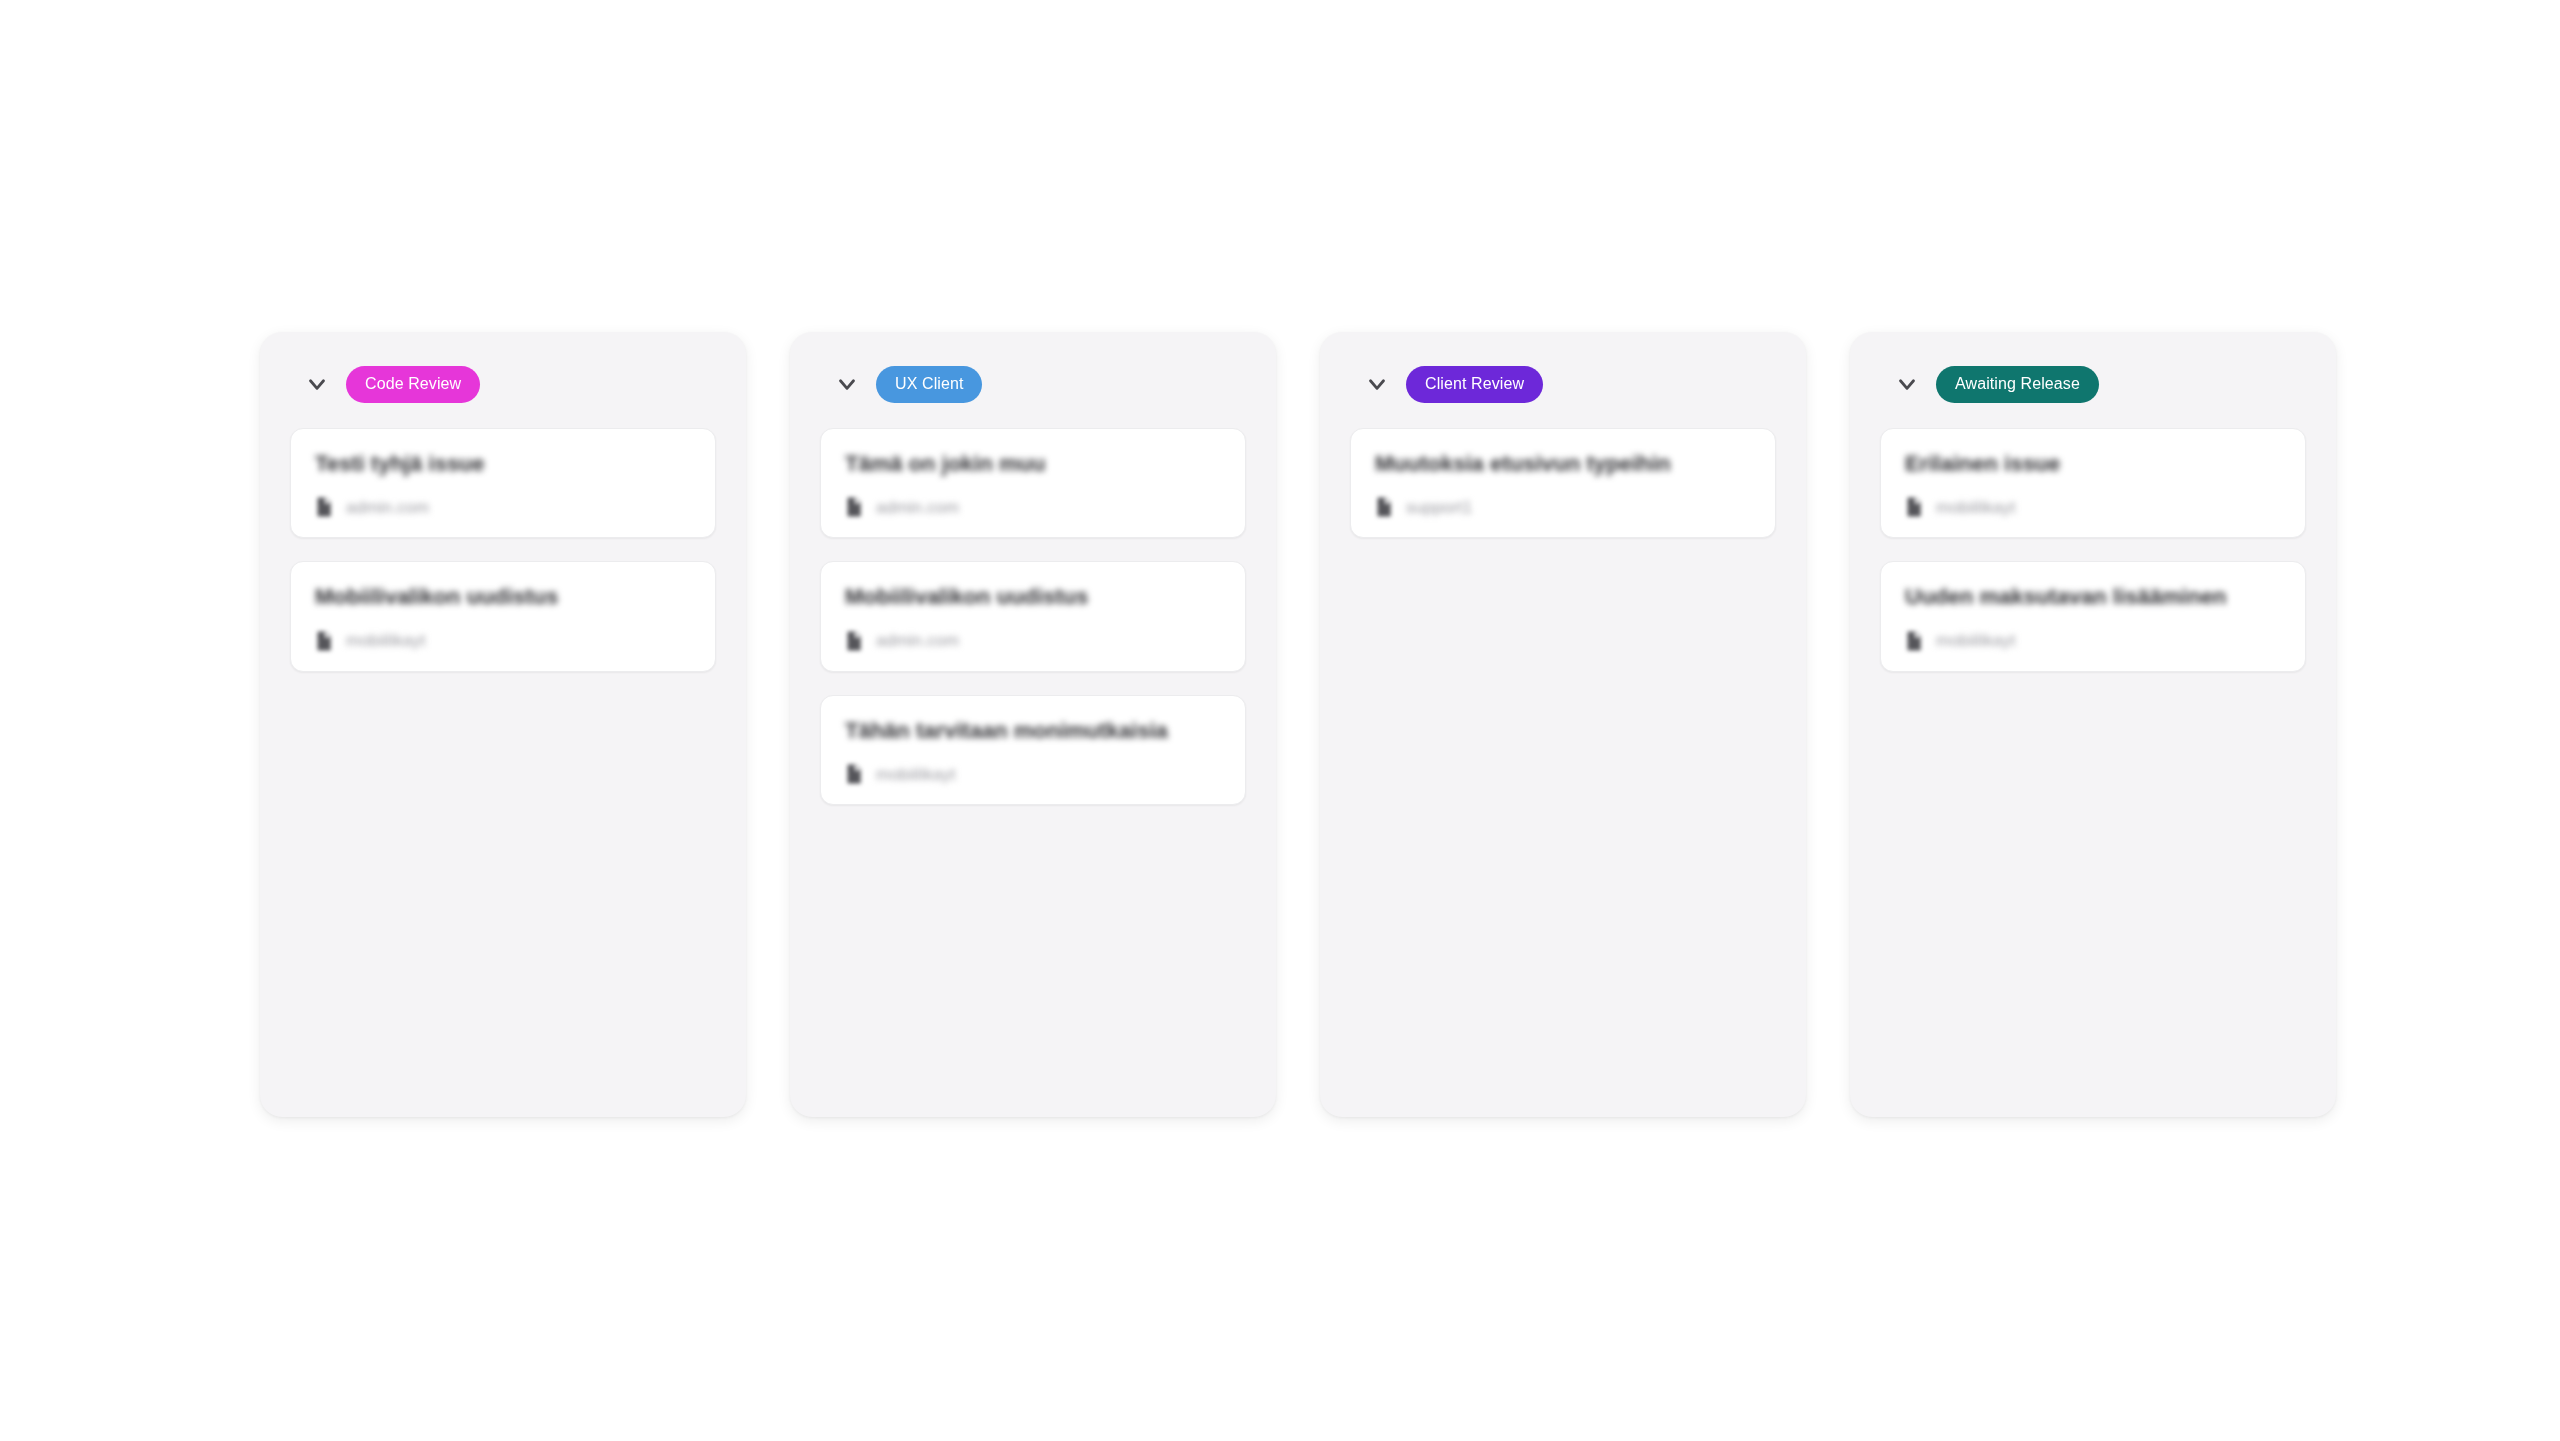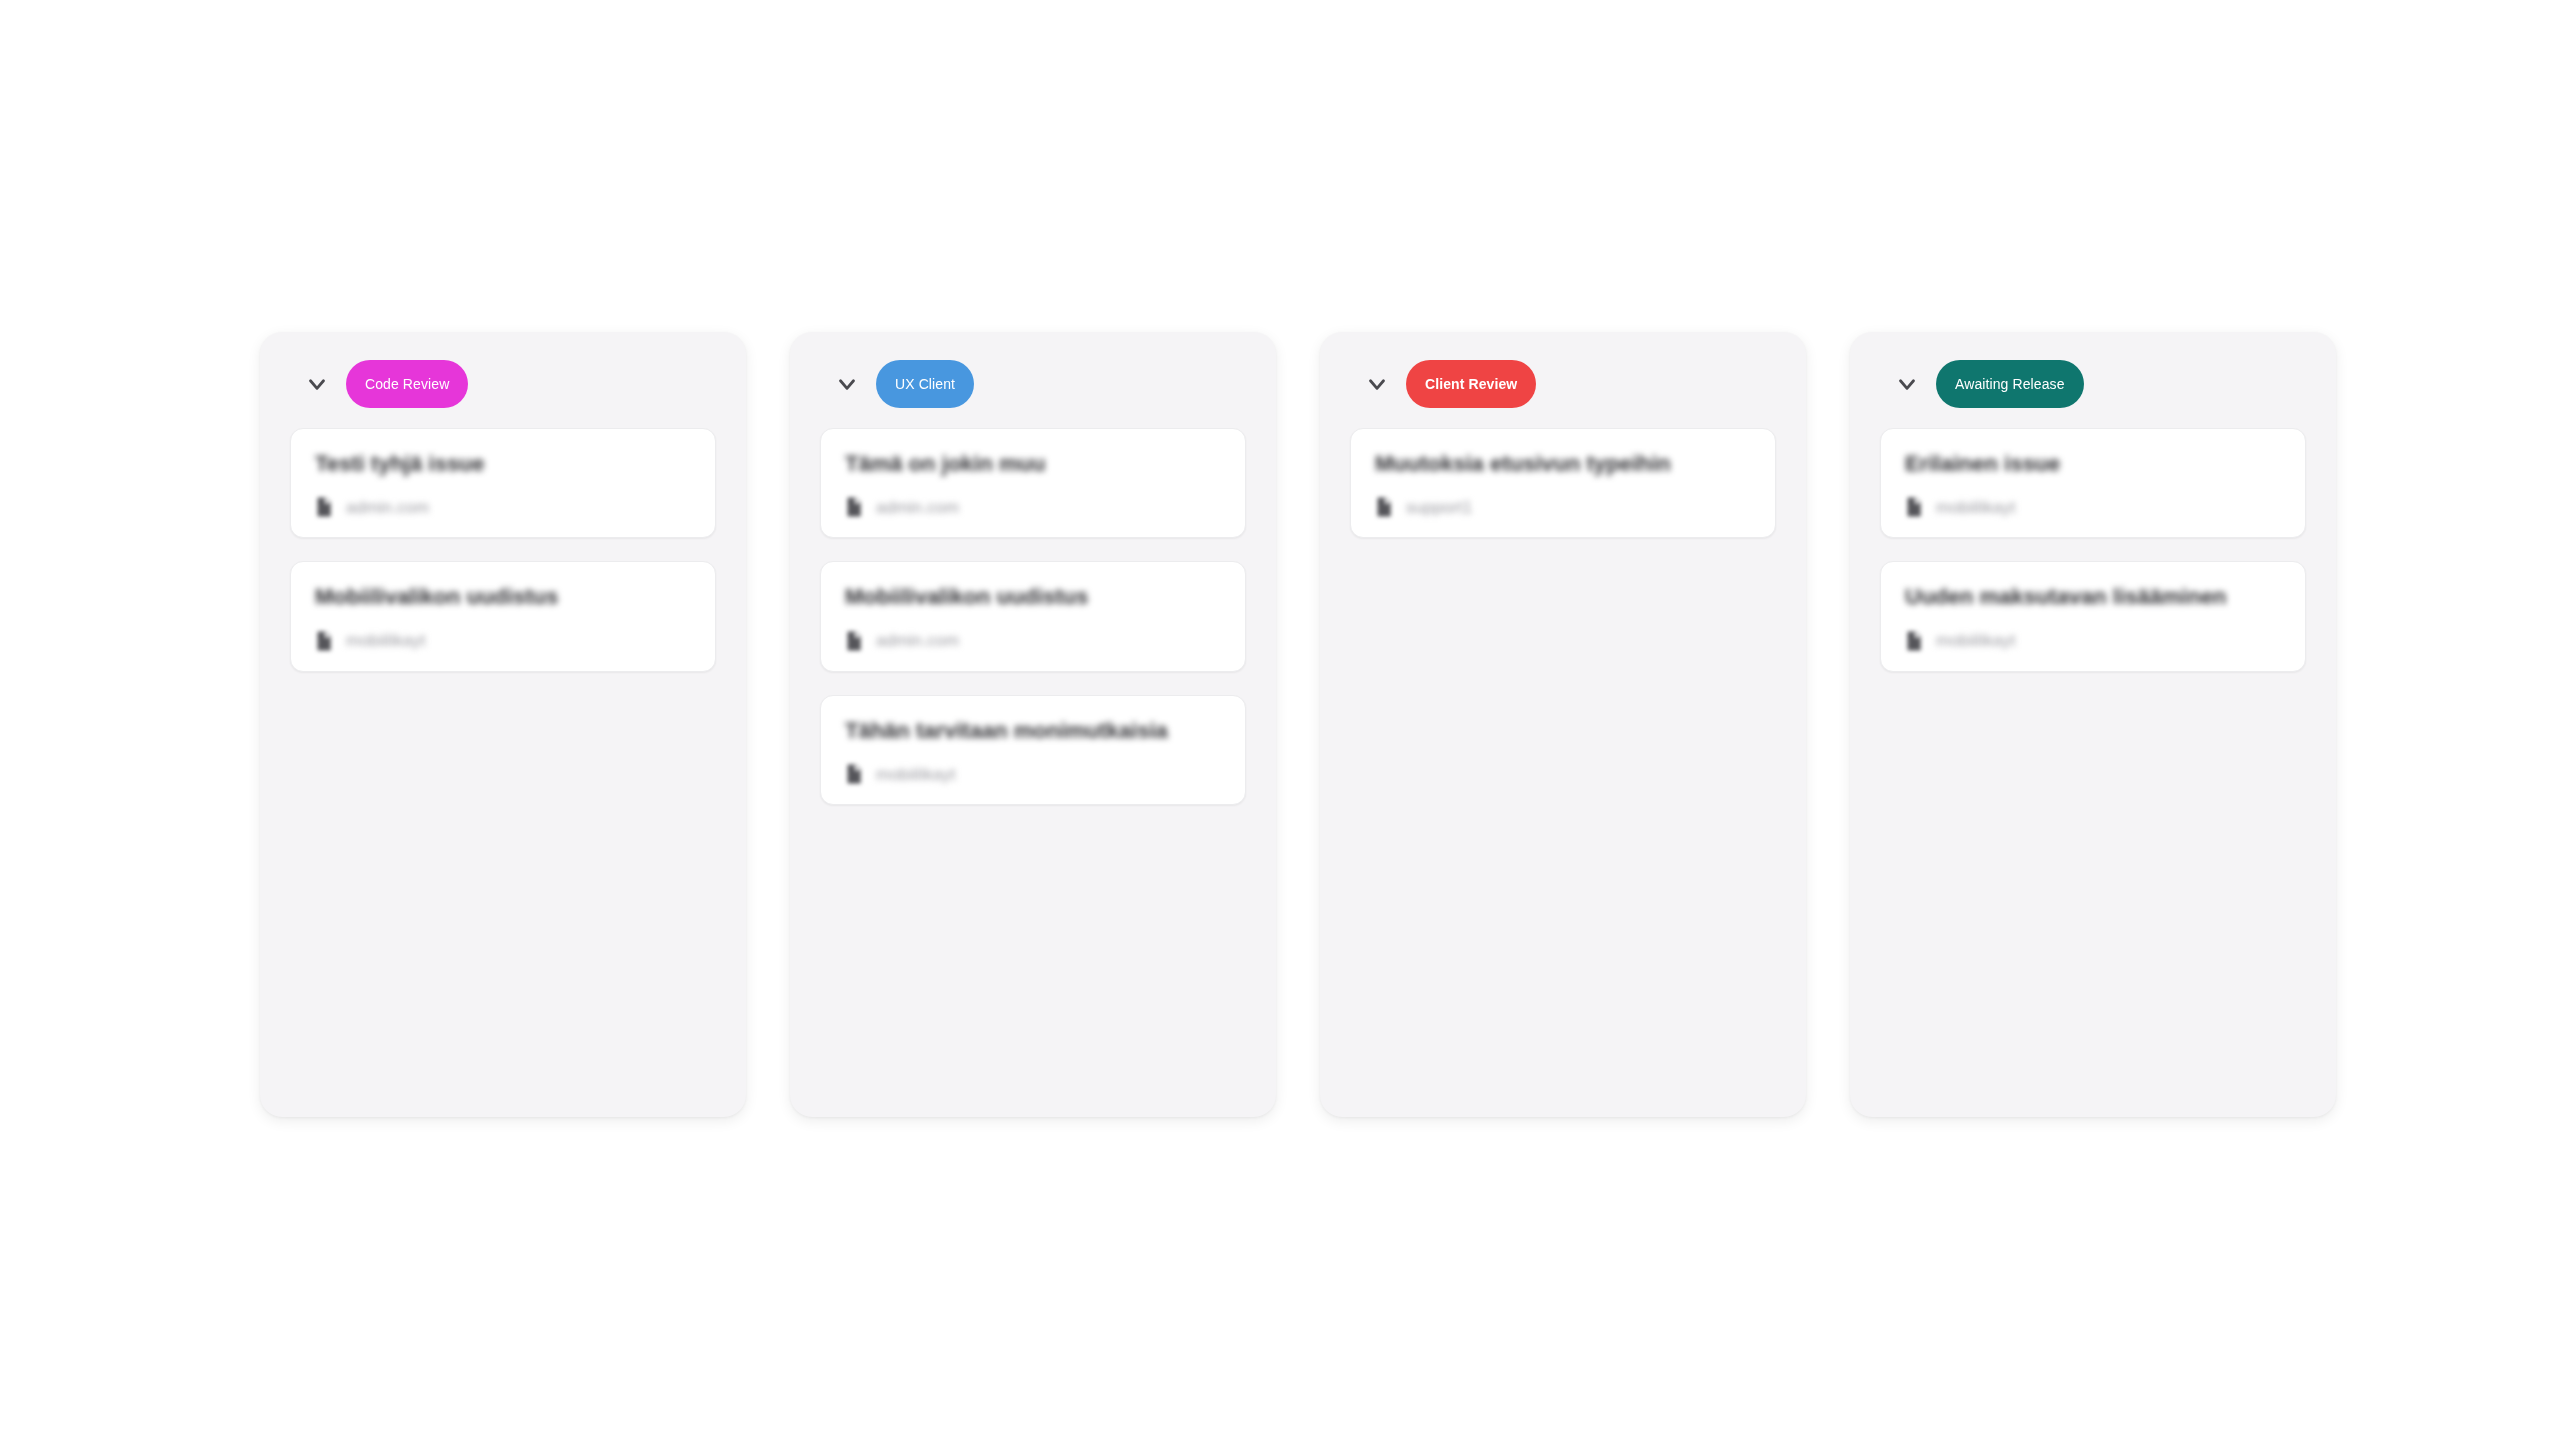--- a/index.html
+++ b/index.html
@@ -49,25 +49,25 @@
     align-items: center;
     justify-content: center;
     cursor: pointer;
   }
   .chevron svg { display: block; }
 
   .badge {
     display: inline-flex;
     align-items: center;
     justify-content: center;
-    height: 48px;
+    height: 37px;
     padding: 0 19px;
     border-radius: 999px;
     color: #ffffff;
-    font-size: 14px;
+    font-size: 16px;
     line-height: 1;
     letter-spacing: 0.1px;
     white-space: nowrap;
     cursor: pointer;
   }
 
   .card-list {
     display: flex;
     flex-direction: column;
     gap: 23px;
@@ -207,21 +207,21 @@
         </div>
       </div>
     </div>
     <div class="column">
       <div class="column-header">
         <span class="chevron">
           <svg width="26" height="26" viewBox="0 0 24 24" fill="none" stroke="#4a4a4f" stroke-width="2.6" stroke-linecap="round" stroke-linejoin="round">
             <polyline points="6 9 12 16 18 9"></polyline>
           </svg>
         </span>
-        <span class="badge" style="background: #ef4444; font-weight: bold;">Client Review</span>
+        <span class="badge" style="background: #6d28d9;">Client Review</span>
       </div>
       <div class="card-list">
         <div class="card">
           <div class="card-title">Muutoksia etusivun typeihin</div>
           <div class="card-meta">
             <span class="file-icon">
               <svg width="18" height="20" viewBox="0 0 16 18" fill="none" stroke="#55555a" stroke-width="1.7" stroke-linejoin="round">
                 <path d="M3 1.2h6.2L13.2 5.2V16.8H3z" fill="#55555a" stroke="#55555a"></path>
                 <path d="M9.2 1.2V5.2h4" fill="#ffffff" stroke="#ffffff" stroke-width="1.2"></path>
               </svg>

